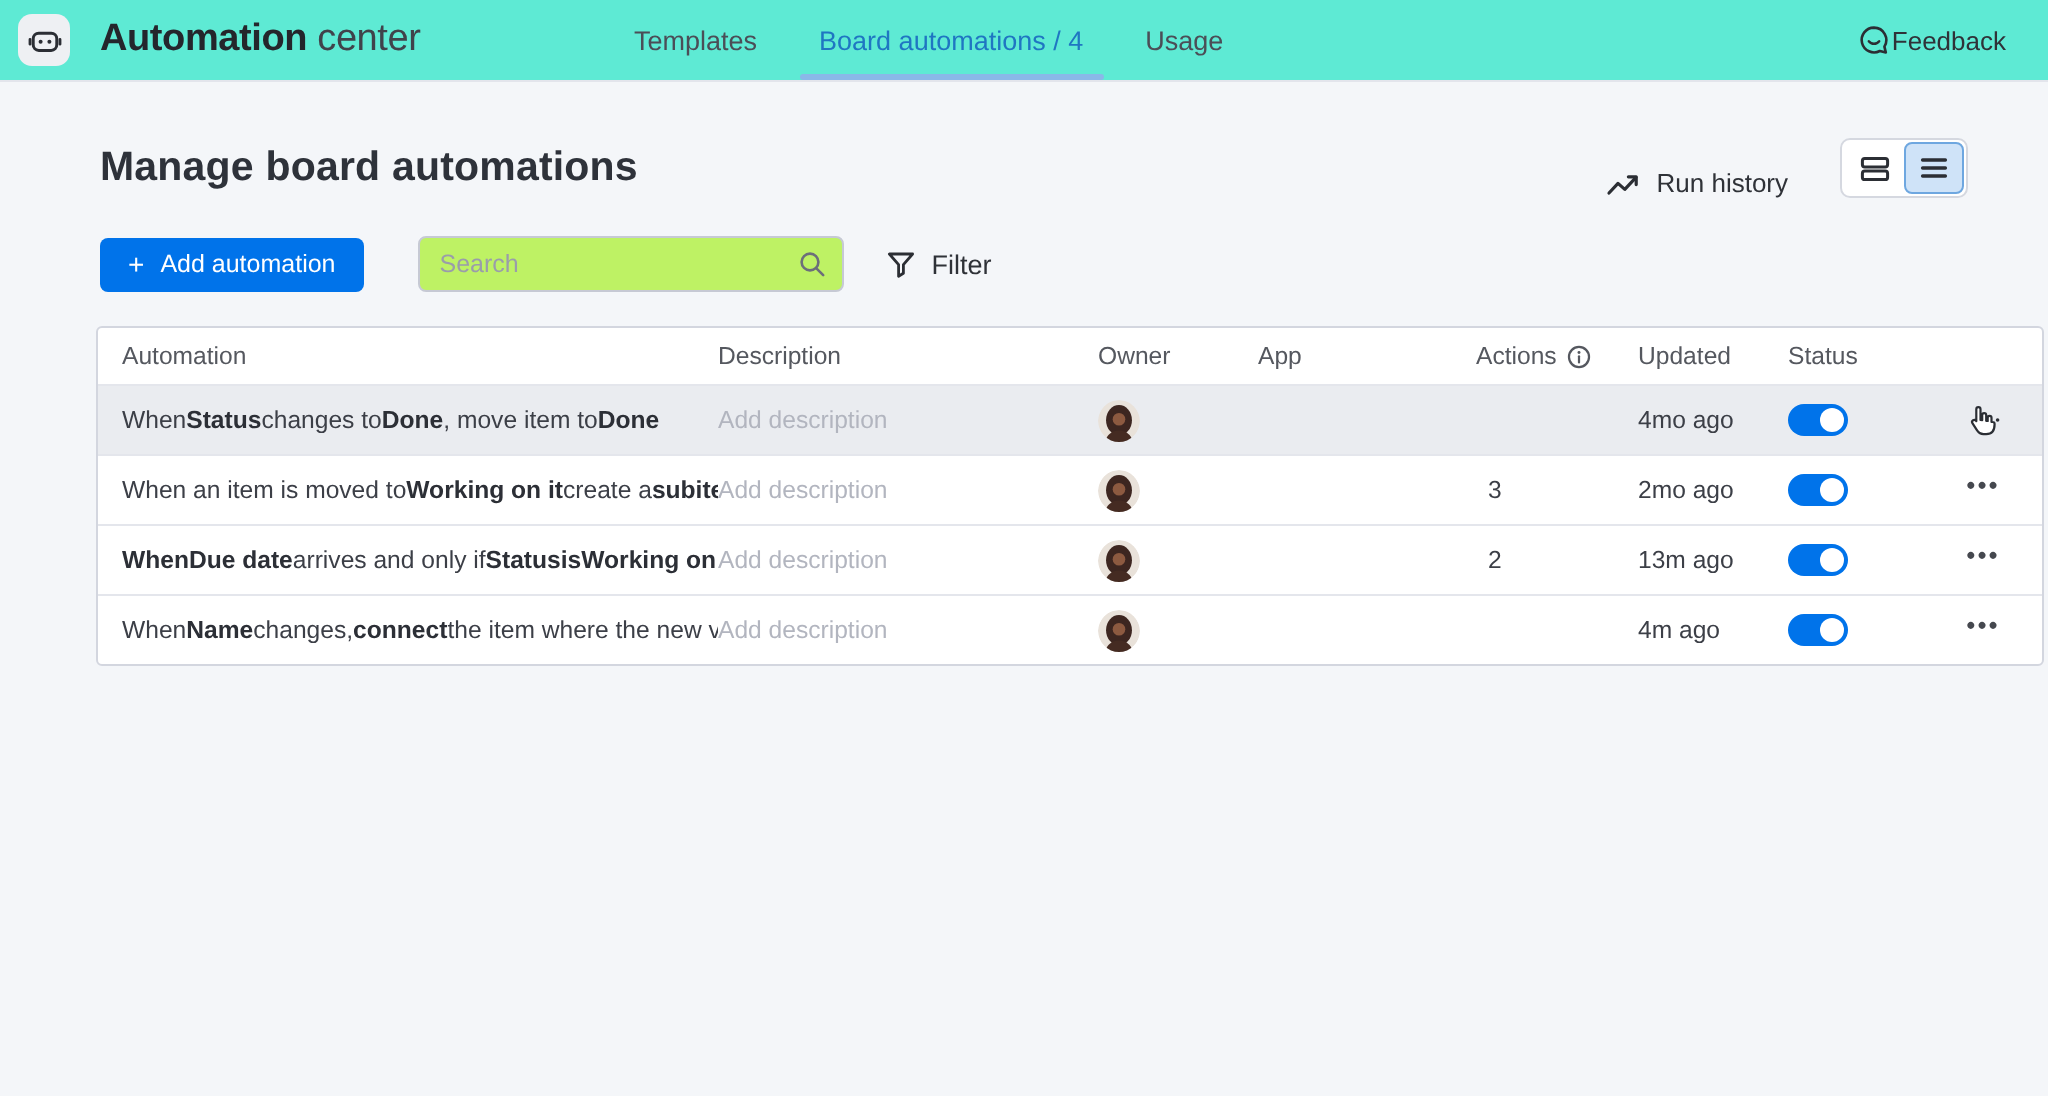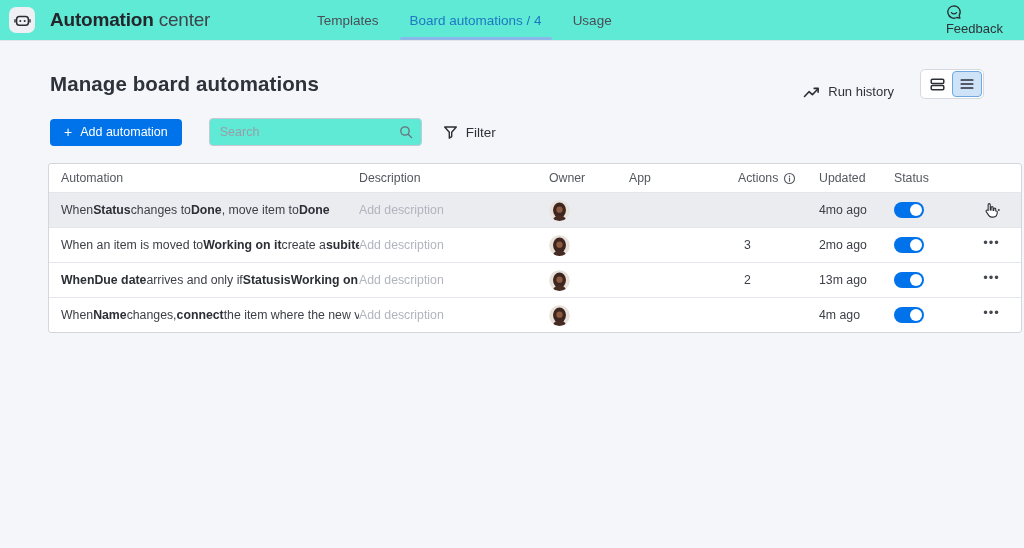--- a/index.html
+++ b/index.html
@@ -25,21 +25,21 @@
   .tabs { position: absolute; left: 317px; top: 0; height: 100%; display: flex; gap: 31px; }
   .tab {
     height: 100%; display: flex; align-items: center; font-size: 13.5px;
     color: #4b4e57; cursor: pointer; position: relative; white-space: nowrap;
   }
   .tab.active { color: var(--active-tab-blue, #1f76c2); }
   .tab.active::after {
     content: ""; position: absolute; left: -10px; right: -10px; bottom: 0px;
     height: 3px; border-radius: 3px; background: var(--tab-underline, #8ab8e8);
   }
-  .feedback { margin-left: auto; margin-right: 21px; display: flex; gap: 1px; font-size: 13px; color: #2f3238; cursor: pointer; flex-direction: column; }
+  .feedback { margin-left: auto; margin-right: 21px; display: flex; align-items: center; gap: 1px; font-size: 13px; color: #2f3238; cursor: pointer; }
   
   .content { padding: 0 40px 0 40px; margin-left: 10px; }
   .page-head { margin-top: 28px; display: flex; align-items: center; }
   .page-title { font-size: 20.5px; font-weight: 700; color: #2e323a; letter-spacing: 0.1px; }
   .head-right { margin-left: auto; display: flex; align-items: flex-end; }
   .run-history { display: flex; align-items: center; gap: 8px; font-size: 13px; color: #2f3238; cursor: pointer; }
   .view-toggle {
     margin-left: 26px; display: flex; background: #fff;
     border: 1px solid #d5d8e0; border-radius: 5px; padding: 1px;
   }
@@ -49,21 +49,21 @@
   .toolbar { margin-top: 19px; display: flex; align-items: center; }
   .btn-primary {
     display: flex; align-items: center; gap: 8px; height: 27px; padding: 0 14px;
     background: var(--accent-blue, #0073ea); color: #fff; border: none; border-radius: 4px;
     font-size: 12.5px; font-family: inherit; cursor: pointer;
   }
   .btn-primary .plus { font-size: 14px; line-height: 1; font-weight: 400; }
   .search-wrap { position: relative; margin-left: 27px; }
   .search-input {
     width: 213px; height: 28px; border: 1px solid #c6c9d4; border-radius: 4px;
-    padding: 0 28px 0 10px; font-size: 12.5px; font-family: inherit; color: #323338; background: #5eead4; outline: none;
+    padding: 0 28px 0 10px; font-size: 12.5px; font-family: inherit; color: #323338; background: #bef264; outline: none;
   }
   .search-input::placeholder { color: #9a9daa; }
   .search-icon { position: absolute; right: 9px; top: 7px; }
   .filter-btn { margin-left: 21px; display: flex; align-items: center; gap: 8px; font-size: 13.5px; color: #2f3238; cursor: pointer; background: none; border: none; font-family: inherit; }
   
   .table { margin-top: 17px; margin-left: -2px; width: 974px; background: #fff; border: 1px solid #d3d6df; border-radius: 3px; }
   .tr { display: flex; align-items: center; height: 35px; border-top: 1px solid #e4e6ec; font-size: 12.3px; color: #3c3f47; }
   .tr.thead { height: 28px; border-top: none; color: #55585f; font-size: 12.3px; }
   .tr.hovered { background: #eaecf0; }
   .td { flex: 0 0 auto; display: flex; align-items: center; overflow: hidden; white-space: nowrap; }

